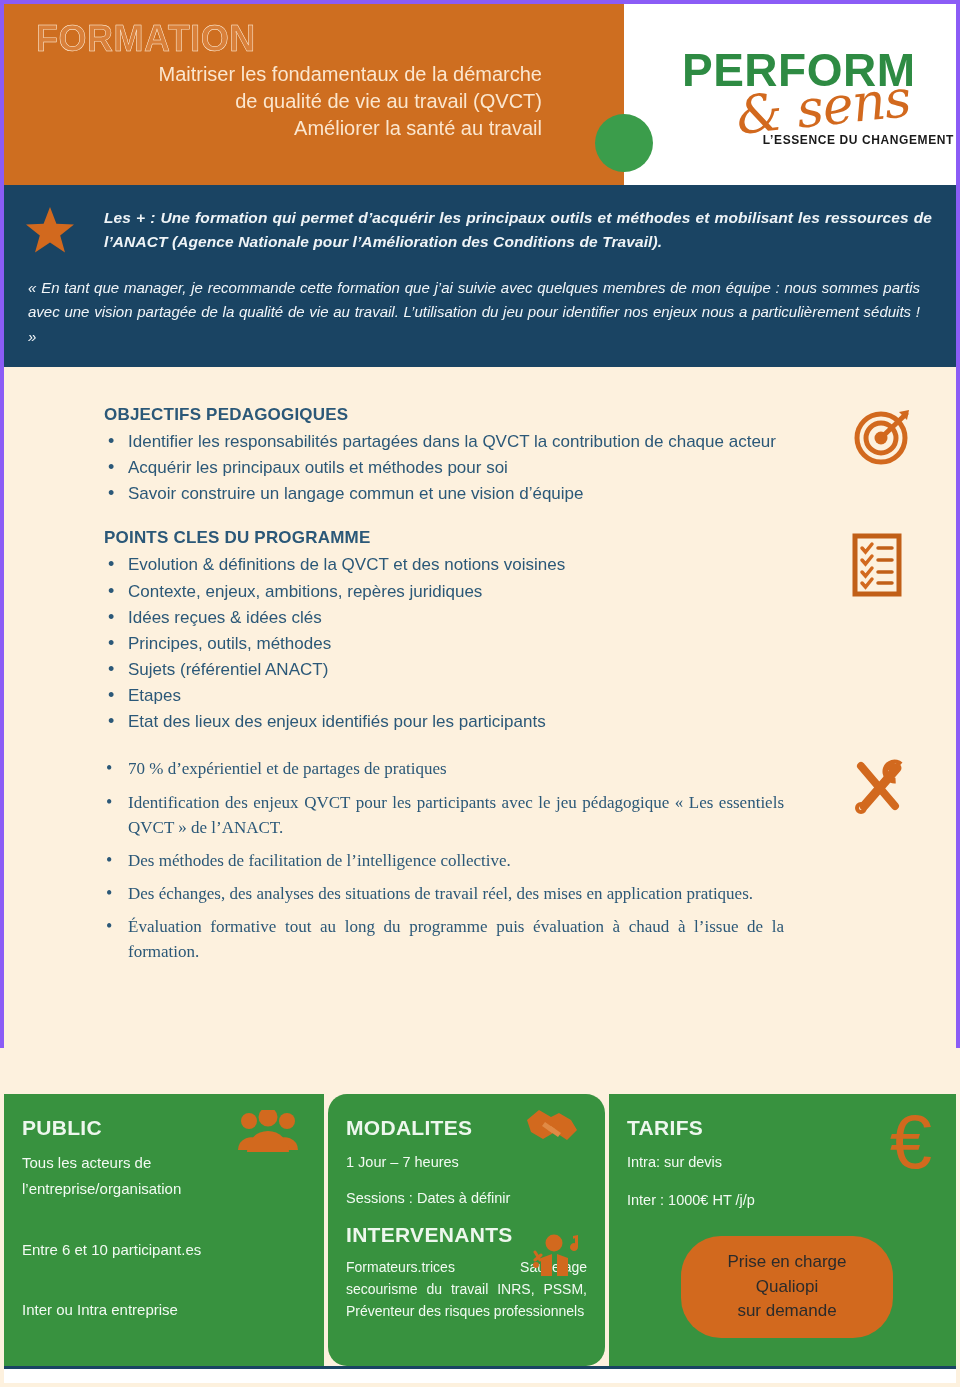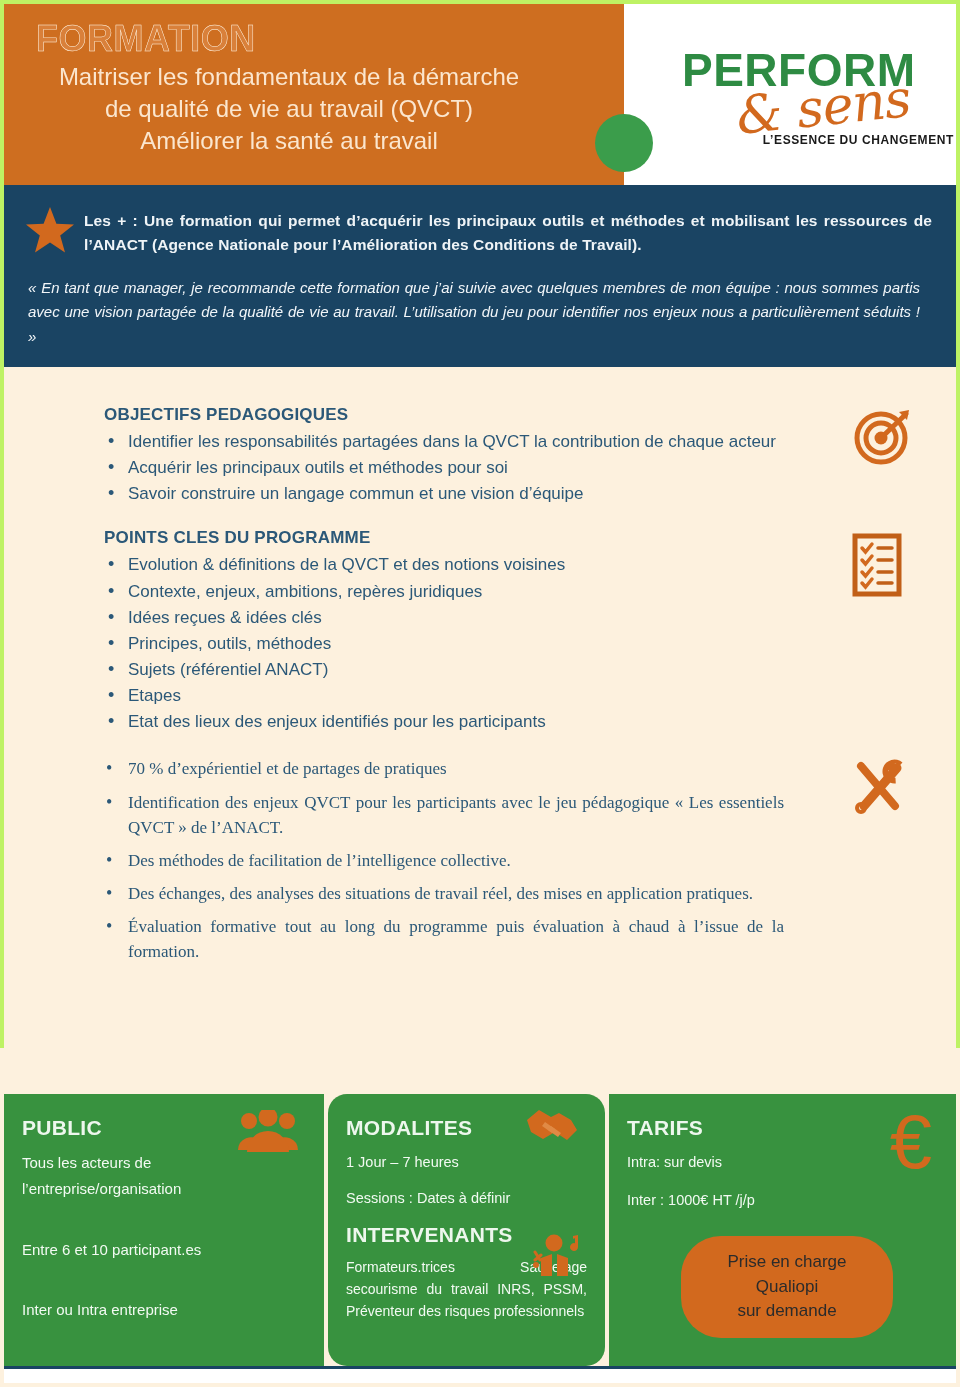--- a/index.html
+++ b/index.html
@@ -5,21 +5,21 @@
   * { margin:0; padding:0; box-sizing:border-box; }
   html,body { width:960px; height:1387px; }
   body {
     font-family:"Liberation Sans", sans-serif;
     background:#FDF1DE;
     position:relative;
     overflow:hidden;
   }
   .page {
     width:960px; height:1048px;
-    background:#bef264;
+    background:#8b5cf6;
     padding:4px;
     position:relative;
   }
   .inner {
     width:952px; height:1379px;
     background:#FDF1DE;
     position:relative;
     overflow:hidden;
   }
 
@@ -40,23 +40,23 @@
   .h-formation {
     font-size:36px;
     font-weight:bold;
     letter-spacing:0.5px;
     line-height:1.15;
     -webkit-text-stroke:0.4px #FCE9D2;
     color:#D9803A;
     text-shadow:0 0 0 #FCE9D2;
   }
   .h-sub {
-    font-size:24px;
+    font-size:20px;
     line-height:1.33;
-    text-align:center;
+    text-align:right;
     margin-top:2px;
     padding-right:46px;
     color:#FBE6CE;
   }
   .green-circle {
     position:absolute;
     width:58px; height:58px;
     border-radius:50%;
     background:#3B9D4B;
     left:591px; top:110px;
@@ -97,21 +97,21 @@
     letter-spacing:0.6px;
   }
 
   
   .navy {
     background:#1A4463;
     color:#EFF4F7;
     padding:16px 24px 18px 20px;
     position:relative;
   }
-  .plus-row { display:flex; gap:8px; align-items:flex-end; }
+  .plus-row { display:flex; gap:28px; align-items:center;font-style:italic; }
   .star {
     width:52px; height:52px; flex:0 0 52px;
     margin-top:4px;
     position:relative;
   }
   .star svg { display:block; }
   .plus-text {
     font-size:15.5px;
     line-height:1.55;
     font-weight:bold;

